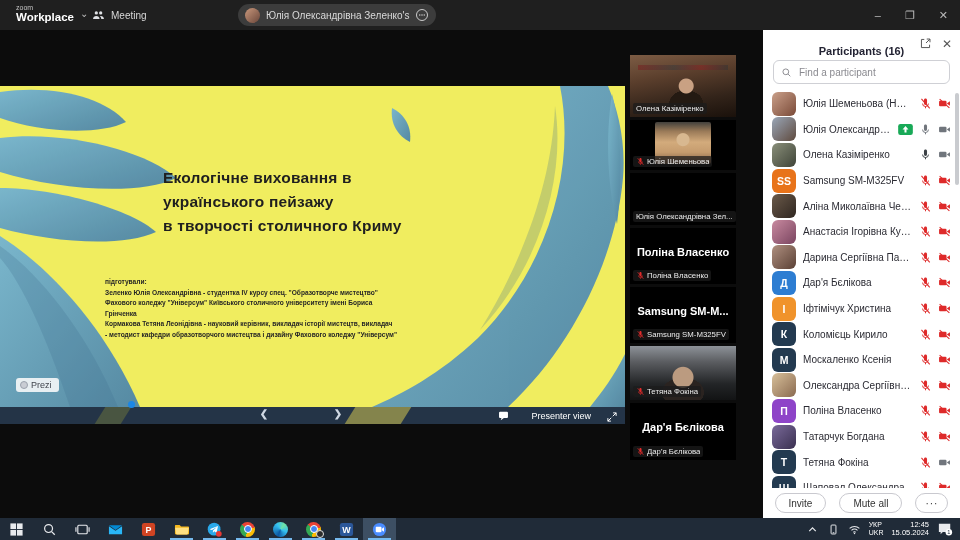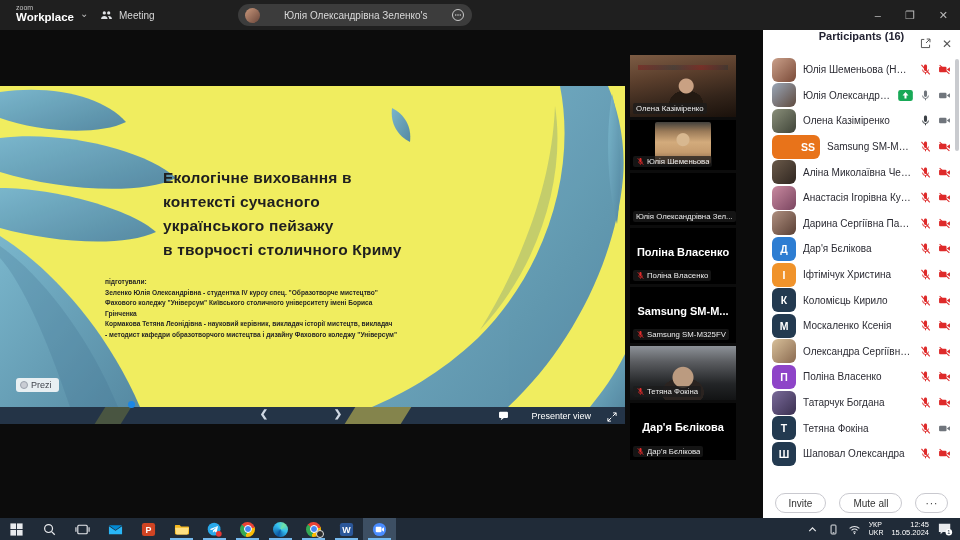--- a/index.html
+++ b/index.html
@@ -5,23 +5,23 @@
   html,body{margin:0;padding:0;background:#000;}
   body{width:960px;height:540px;overflow:hidden;font-family:"Liberation Sans",sans-serif;position:relative;}
   .app{position:absolute;inset:0;}
 
   
   .titlebar{position:absolute;top:0;left:0;width:960px;height:30px;background:#1f1f1f;}
   .brand{position:absolute;left:16px;top:4px;line-height:1;}
   .brand-small{font-size:7px;color:#c4c4c4;display:block;}
   .brand-large{font-size:11.5px;font-weight:bold;color:#fff;display:block;margin-top:1px;}
   .brand-chev{position:absolute;left:80px;top:8px;color:#bdbdbd;font-size:10px;}
-  .meeting-tab{position:absolute;left:100px;top:0;height:30px;display:flex;align-items:center;gap:6px;color:#d8d8d8;font-size:10px;}
+  .meeting-tab{position:absolute;left:92px;top:0;height:30px;display:flex;align-items:center;gap:6px;color:#d8d8d8;font-size:10px;}
   .meeting-tab svg{width:13px;height:13px;}
-  .center-tab{position:absolute;left:238px;top:4px;height:22px;background:#3c3c3c;border-radius:12px;display:flex;align-items:center;gap:24px;padding:0 7px;}
+  .center-tab{position:absolute;left:238px;top:4px;height:22px;background:#3c3c3c;border-radius:12px;display:flex;align-items:center;gap:6px;padding:0 7px;}
   .tab-avatar{width:15px;height:15px;border-radius:50%;background:linear-gradient(135deg,#c9987c,#6a463a);flex:none;}
   .center-tab-label{color:#d9d9d9;font-size:10px;white-space:nowrap;}
   .tab-more svg{width:14px;height:14px;display:block;}
   .win-controls{position:absolute;right:12px;top:0;height:30px;display:flex;align-items:center;gap:24px;color:#b8b8b8;font-size:11px;}
   .win-controls span{cursor:default;}
 
   
   .main{position:absolute;top:30px;left:0;width:960px;height:488px;background:#0c0c0c;}
 
   
@@ -70,21 +70,21 @@
   .portrait{position:absolute;left:50%;top:2px;transform:translateX(-50%);width:56px;height:42px;border-radius:2px;
     background:radial-gradient(circle 7px at 50% 42%, #d8b890 0 6px, transparent 7px),
     linear-gradient(180deg,#42403c 0%,#9a7a58 22%,#d3ab7c 48%,#c59c6e 72%,#7c5a42 100%);}
   .bigname{position:absolute;top:32%;left:0;width:100%;text-align:center;color:#fff;font-weight:700;font-size:11px;white-space:nowrap;}
   .chip{position:absolute;left:3px;bottom:3px;max-width:99px;display:flex;align-items:center;gap:2px;background:rgba(28,28,28,.72);border-radius:2px;padding:1px 3px;}
   .chip-txt{color:#ececec;font-size:7.8px;white-space:nowrap;overflow:hidden;text-overflow:ellipsis;}
   .chip .s-ic{width:9px;height:9px;flex:none;}
 
   
   .panel{position:absolute;left:763px;top:0;width:197px;height:488px;background:#fff;display:flex;flex-direction:column;}
-  .panel-header{height:27px;flex:none;display:flex;align-items:flex-start;justify-content:center;position:relative;}
+  .panel-header{height:27px;flex:none;display:flex;align-items:flex-end;justify-content:center;position:relative;}
   .panel-title{font-size:11px;font-weight:700;color:#232333;}
   .ph-icons{position:absolute;right:8px;top:0;height:27px;display:flex;align-items:center;gap:10px;}
   .ph-icons svg{width:13px;height:13px;}
   .ph-close{font-size:12px;color:#555;line-height:1;}
   .search-wrap{padding:3px 10px 7px;flex:none;}
   .search-box{height:22px;border:1px solid #cfd0d5;border-radius:6px;display:flex;align-items:center;gap:5px;padding:0 7px;background:#fff;}
   .search-box svg{width:11px;height:11px;flex:none;}
   .search-box input{border:none;outline:none;flex:1;font-size:10px;color:#333;background:transparent;font-family:"Liberation Sans",sans-serif;min-width:0;}
   .search-box input::placeholder{color:#8a8a90;}
   .plist{flex:1;overflow:hidden;position:relative;}
@@ -177,21 +177,20 @@
           <path d="M612,8 C621,42 623,92 617,138 C608,104 605,52 612,8 Z"></path>
           <path d="M625,268 C614,290 602,306 590,321 L625,321 Z"></path>
         </g>
         <g fill="#3f718f" opacity="0.25">
           <path d="M0,160 C40,188 88,248 118,321 L70,321 C48,255 22,196 0,172 Z"></path>
           <path d="M555,20 C566,90 540,180 480,244 C520,180 552,100 555,20 Z"></path>
         </g>
       </svg>
       <div class="slide-title" id="slide-title">
           <div>Екологічне виховання в</div>
-          <div>контексті сучасного</div>
           <div>українського пейзажу</div>
           <div>в творчості столичного Криму</div>
         </div>
       <div class="slide-credits" id="slide-credits">
           <div>підготували:</div>
           <div>Зеленко Юлія Олександрівна - студентка IV курсу спец. "Образотворче мистецтво"</div>
           <div>Фахового коледжу "Універсум" Київського столичного університету імені Бориса</div>
           <div>Грінченка</div>
           <div>Кормакова Тетяна Леонідівна - науковий керівник, викладач історії мистецтв, викладач</div>
           <div>- методист кафедри образотворчого мистецтва і дизайну Фахового коледжу "Універсум"</div>
@@ -304,20 +303,29 @@
         <span class="panel-title">Participants (16)</span>
         <span class="ph-icons">
           <svg viewBox="0 0 16 16" fill="none" stroke="#555" stroke-width="1.2">
               <path d="M6.5 3H3v10h10V9.5"></path>
               <path d="M9.5 2.5h4v4"></path>
               <path d="M13.3 2.7 8.6 7.4"></path>
             </svg>
           <span class="ph-close">✕</span>
         </span>
       </div>
+      <div class="search-wrap">
+        <div class="search-box">
+          <svg viewBox="0 0 16 16" fill="none" stroke="#8a8a90" stroke-width="1.4">
+              <circle cx="7" cy="7" r="4.2"></circle>
+              <path d="m10.3 10.3 3.2 3.2"></path>
+            </svg>
+          <input type="text" placeholder="Find a participant" style="">
+        </div>
+      </div>
       <div class="plist" id="plist">
         <span class="scroll-thumb"></span>
       <div class="p-row">
             <div class="p-av" style="background: linear-gradient(135deg, rgb(202, 160, 138), rgb(122, 74, 56));"></div>
             <span class="p-name">Юлія Шеменьова (Host, me)</span>
             <span class="p-icons">
               <svg class="s-ic red" viewBox="0 0 16 16" fill="currentColor">
                 <path d="M8 1.8c-1.05 0-1.9.85-1.9 1.9v4.1a1.9 1.9 0 0 0 3.8 0V3.7c0-1.05-.85-1.9-1.9-1.9z"></path>
                 <path d="M4.4 8.1a3.6 3.6 0 0 0 7.2 0" fill="none" stroke="currentColor" stroke-width="1.2"></path>
                 <path d="M8 11.7v2.2" stroke="currentColor" stroke-width="1.2"></path>
@@ -360,21 +368,21 @@
                 <path d="M4.4 8.1a3.6 3.6 0 0 0 7.2 0" fill="none" stroke="currentColor" stroke-width="1.2"></path>
                 <path d="M8 11.7v2.2" stroke="currentColor" stroke-width="1.2"></path>
               </svg>
               <svg class="s-ic gray" viewBox="0 0 16 16" fill="currentColor">
                 <rect x="1.3" y="4.6" width="9.2" height="6.8" rx="1.4"></rect>
                 <path d="M11.2 7.6 14.7 5.2v5.6l-3.5-2.4z"></path>
               </svg>
             </span>
           </div>
           <div class="p-row">
-            <div class="p-av" style="background: rgb(232, 115, 26); padding-left: 24px;">SS</div>
+            <div class="p-av" style="background: rgb(232, 115, 26);">SS</div>
             <span class="p-name">Samsung SM-M325FV</span>
             <span class="p-icons">
               <svg class="s-ic red" viewBox="0 0 16 16" fill="currentColor">
                 <path d="M8 1.8c-1.05 0-1.9.85-1.9 1.9v4.1a1.9 1.9 0 0 0 3.8 0V3.7c0-1.05-.85-1.9-1.9-1.9z"></path>
                 <path d="M4.4 8.1a3.6 3.6 0 0 0 7.2 0" fill="none" stroke="currentColor" stroke-width="1.2"></path>
                 <path d="M8 11.7v2.2" stroke="currentColor" stroke-width="1.2"></path>
                 <path d="M3 2.2 13.2 13.9" stroke="currentColor" stroke-width="1.3"></path>
               </svg>
               <svg class="s-ic red" viewBox="0 0 16 16" fill="currentColor">
                 <rect x="1.3" y="4.6" width="9.2" height="6.8" rx="1.4"></rect>

